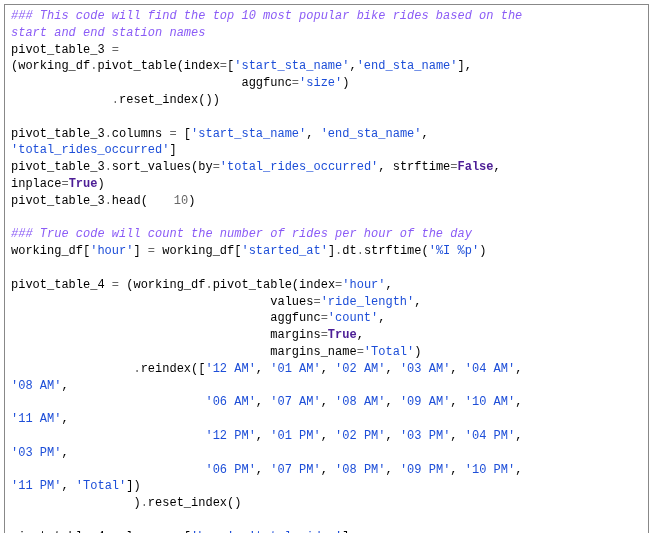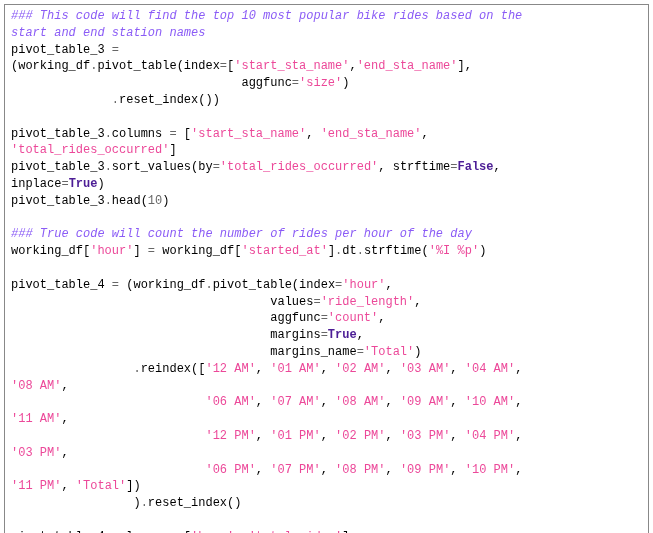--- a/index.html
+++ b/index.html
@@ -25,28 +25,29 @@
       color: #8b5cf6;
       font-style: italic;
     }
     .identifier {
       color: #000;
     }
     .operator {
       color: #666666;
     }
     .string {
-      color: #ec4899;
+      color: #1d4ed8;
     }
     .keyword {
       color: #4c1d95;
       font-weight: bold;
     }
     .number {
       color: #666666;
+      margin-left: 26px;
     }
   </style>
 </head>
 <body>
 
 <div class="code-block"><span class="comment">### This code will find the top 10 most popular bike rides based on the
 start and end station names</span>
 <span class="identifier">pivot_table_3 </span><span class="operator">=</span>
 <span class="identifier">(working_df</span><span class="operator">.</span><span class="identifier">pivot_table(index</span><span class="operator">=</span><span class="identifier">[</span><span class="string">'start_sta_name'</span><span class="identifier">,</span><span class="string">'end_sta_name'</span><span class="identifier">],</span>
 <span class="identifier">                                aggfunc</span><span class="operator">=</span><span class="string">'size'</span><span class="identifier">)</span>

